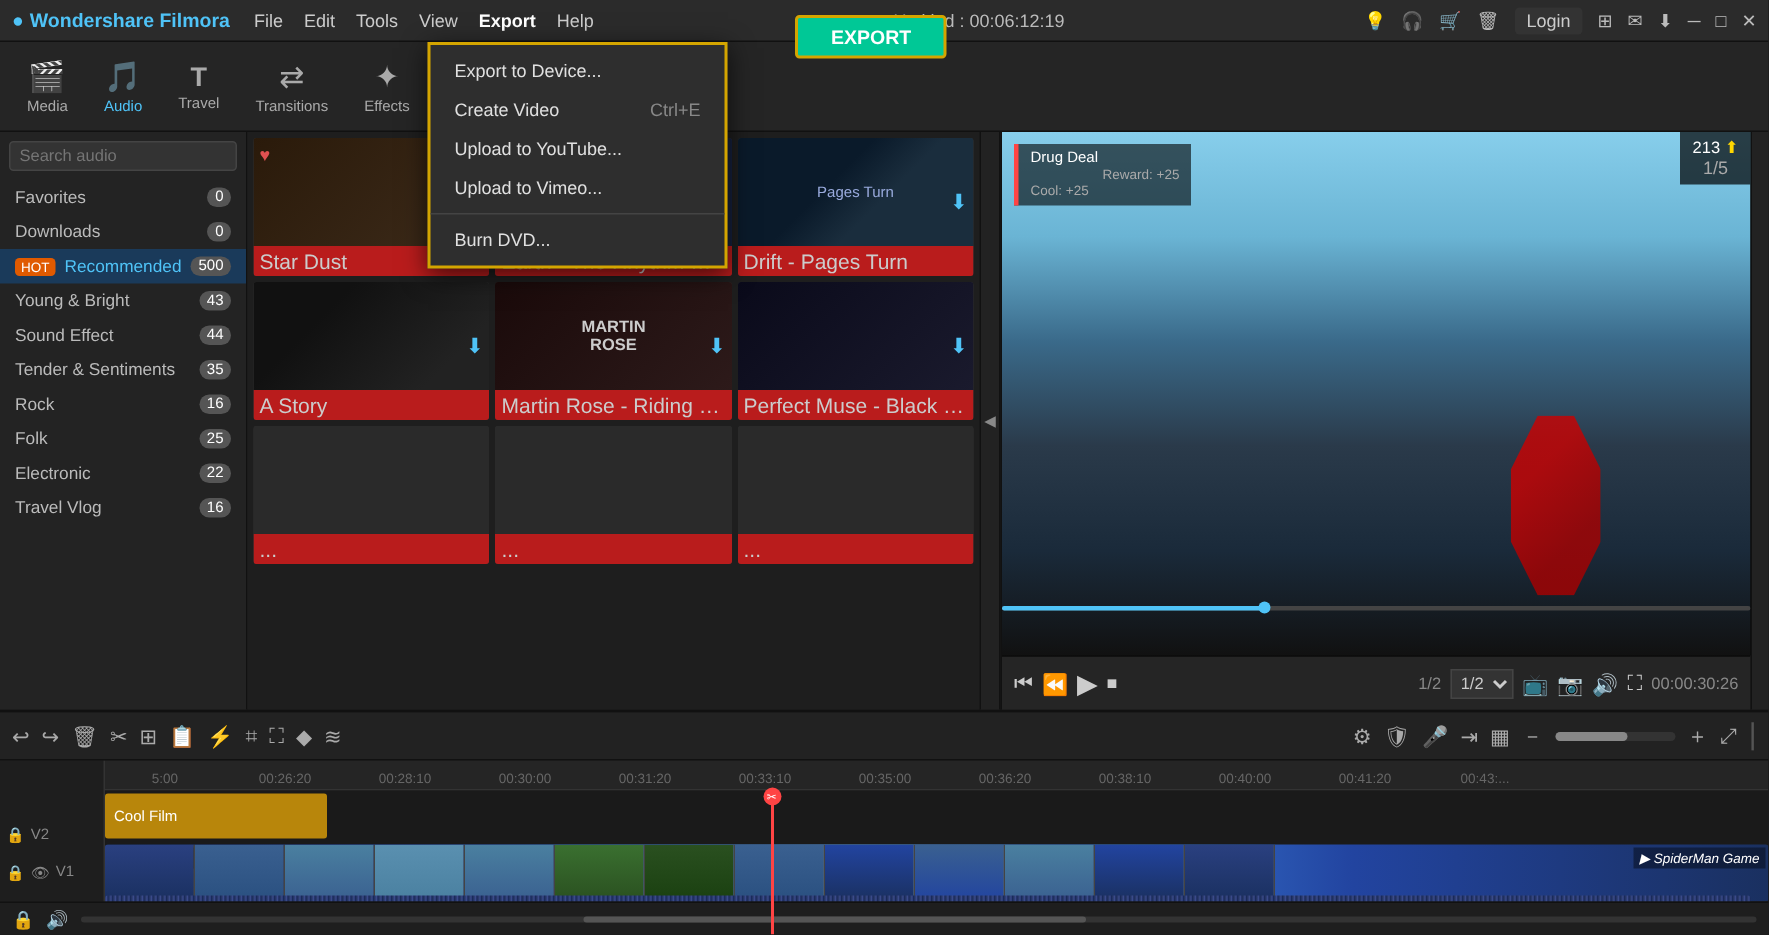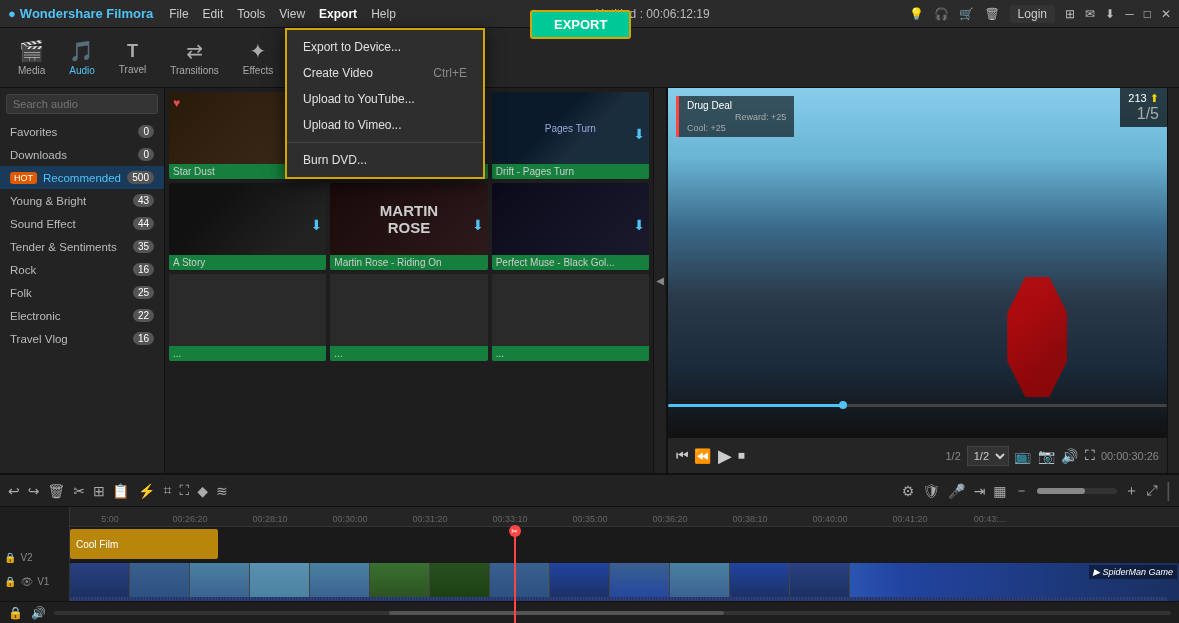--- a/index.html
+++ b/index.html
@@ -38,21 +38,21 @@
     .category-item { display: flex; justify-content: space-between; padding: 5px 10px; cursor: pointer; font-size: 11.5px; color: #bbb; align-items: flex-end; }
     .category-item.active { background: #1a3a5a; color: #4fc3f7; }
     .category-item .badge { background: #555; color: #fff; font-size: 10px; padding: 1px 5px; border-radius: 8px; }
     .category-item .hot-badge { background: #e05a00; color: #fff; font-size: 9px; padding: 1px 4px; border-radius: 3px; margin-right: 3px; }
     .hot-row { background: #1a3a5a; }
 
     
     #media-grid { flex: 1; background: #1e1e1e; overflow-y: auto; padding: 4px; display: grid; grid-template-columns: repeat(3, 1fr); gap: 4px; align-content: start; }
     .media-thumb { position: relative; background: #333; border-radius: 2px; overflow: hidden; cursor: pointer; }
     .media-thumb .thumb-bg { width: 100%; height: 72px; display: flex; align-items: center; justify-content: center; font-size: 11px; color: #ccc; overflow: hidden; }
-    .media-thumb .title-label { font-size: 10px; color: #ccc; padding: 2px 4px; background: #15803d; white-space: nowrap; overflow: hidden; text-overflow: ellipsis; }
+    .media-thumb .title-label { font-size: 14px; color: #ccc; padding: 2px 4px; background: #b91c1c; white-space: nowrap; overflow: hidden; text-overflow: ellipsis; }
     .thumb-earth { background: linear-gradient(135deg, #1a1a2e 40%, #16213e 60%); position: relative; }
     .thumb-star { background: linear-gradient(135deg, #2a1a0a 40%, #3d2b1a 60%); }
     .thumb-drift { background: linear-gradient(135deg, #0a1a2a 40%, #1a2d3d 60%); }
     .thumb-story { background: linear-gradient(135deg, #111 40%, #222 60%); }
     .thumb-martin { background: linear-gradient(135deg, #1a0a0a 40%, #2d1a1a 60%); }
     .thumb-perfect { background: linear-gradient(135deg, #0a0a1a 40%, #1a1a2d 60%); }
     .media-thumb .download-icon { position: absolute; bottom: 22px; right: 4px; color: #4fc3f7; font-size: 14px; }
     .heart-icon { position: absolute; top: 4px; left: 4px; color: #e05050; font-size: 12px; }
 
     
@@ -245,21 +245,21 @@
 
     <div class="media-thumb">
       <div class="thumb-bg thumb-story" style="height:72px;position:relative;background:linear-gradient(135deg,#111 30%,#222 80%);">
         <span class="download-icon">⬇</span>
       </div>
       <div class="title-label">A Story</div>
     </div>
 
     <div class="media-thumb">
       <div class="thumb-bg thumb-martin" style="height:72px;position:relative;background:linear-gradient(135deg,#1a0a0a,#2d1a1a);">
-        <div style="font-size:15px;font-weight:bold;color:#ccc;text-align:center;">MARTIN<br>ROSE</div>
+        <div style="font-size:11px;font-weight:bold;color:#ccc;text-align:center;">MARTIN<br>ROSE</div>
         <span class="download-icon">⬇</span>
       </div>
       <div class="title-label">Martin Rose - Riding On</div>
     </div>
 
     <div class="media-thumb">
       <div class="thumb-bg thumb-perfect" style="height:72px;position:relative;background:linear-gradient(135deg,#0a0a1a,#1a1a2d);">
         <span class="download-icon">⬇</span>
       </div>
       <div class="title-label">Perfect Muse - Black Gol...</div>
@@ -282,21 +282,21 @@
   <div style="width:14px;background:#222;display:flex;align-items:center;justify-content:center;border-left:1px solid #111;border-right:1px solid #111;">
     <span style="color:#888;font-size:10px;">◀</span>
   </div>
 
   <div id="preview-panel">
     <div id="preview-video">
       <div class="video-frame" style="position:relative;width:100%;height:100%;">
 
         <div style="position:absolute;top:0;right:0;background:rgba(0,0,0,0.7);padding:4px 8px;font-size:11px;color:#fff;z-index:5;">
           <div style="text-align:right;">213 <span style="color:#ffd700;">⬆</span></div>
-          <div style="text-align:right;font-size:16px;color:#aaa;">1/5</div>
+          <div style="text-align:center;font-size:12px;color:#aaa;">1/5</div>
         </div>
         <div style="position:absolute;top:8px;left:8px;background:rgba(0,0,0,0.6);padding:4px 8px;border-left:3px solid #ff4444;font-size:10px;color:#fff;z-index:5;">
           Drug Deal<br><span style="color:#aaa;font-size:9px;margin-left:48px;">Reward: +25<br>Cool: +25</span>
         </div>
         <div style="position:absolute;bottom:30px;left:0;right:0;display:flex;justify-content:center;">
           <div class="progress-bar" style="width:80%;">
             <div class="progress-fill"></div>
             <div class="progress-handle"></div>
           </div>
         </div>

